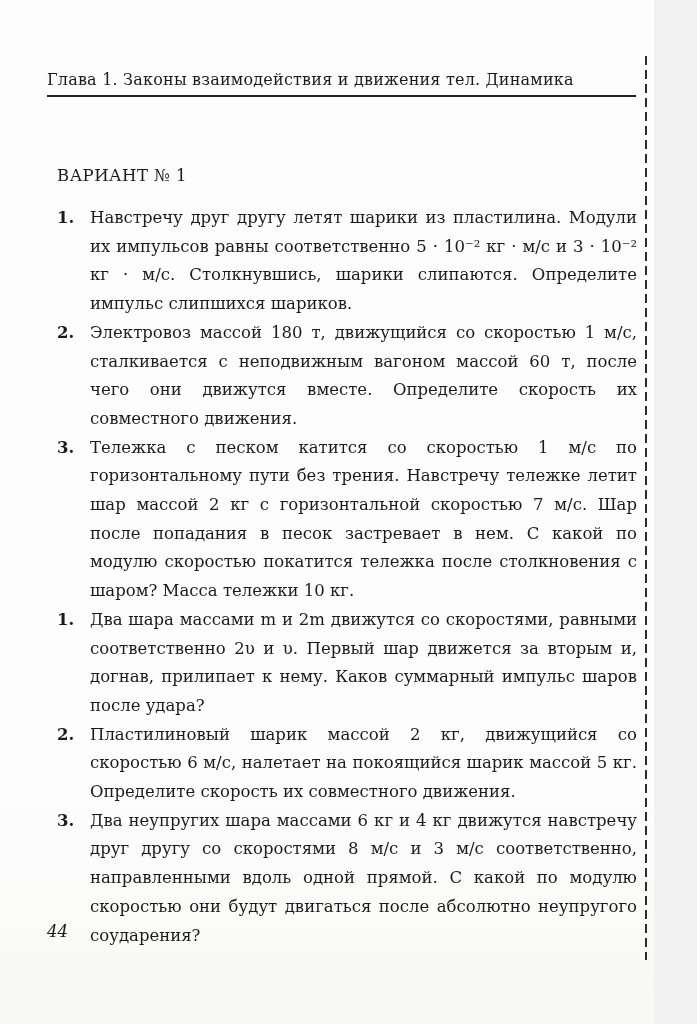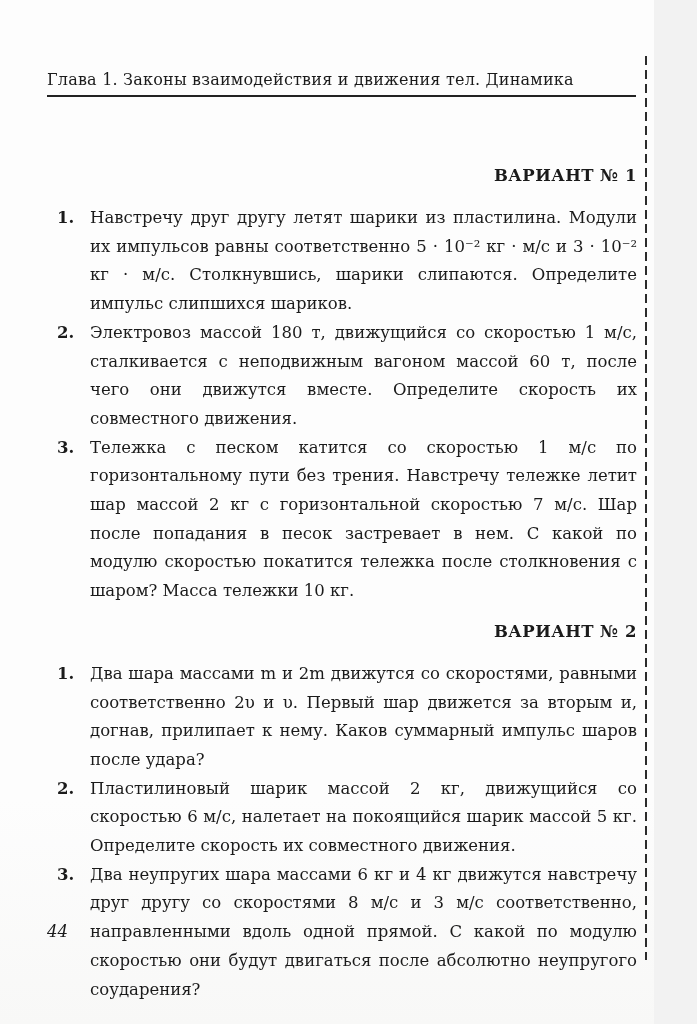--- a/index.html
+++ b/index.html
@@ -48,24 +48,24 @@
   .title-rest { margin-left: 7px; }
   .content {
     position: absolute;
     left: 57px; top: 166px;
     width: 580px;
     font-size: 16.5px;
     line-height: 28.7px;
   }
   .variant-heading {
     margin: 0 0 18px 0;
-    text-align: right;
+    text-align: left;
     font-size: 16.5px;
     line-height: 20px;
-    font-weight: bold;
+    font-weight: normal;
     letter-spacing: 0.5px;
   }
   .variant-heading.second { margin-top: 16px; }
   .problems { margin: 0; padding: 0; list-style: none; }
   .problem { display: flex; margin: 0; }
   .problem-number {
     flex: 0 0 33px;
     font-weight: bold;
   }
   .problem-text {
@@ -103,21 +103,20 @@
       <li class="problem">
         <span class="problem-number">2.</span>
         <div class="problem-text">Электровоз массой 180 т, движущийся со скоростью 1 м/с, сталкивается с неподвижным вагоном массой 60 т, после чего они движутся вместе. Определите скорость их совместного движения.</div>
       </li>
       <li class="problem">
         <span class="problem-number">3.</span>
         <div class="problem-text">Тележка с песком катится со скоростью 1 м/с по горизонтальному пути без трения. Навстречу тележке летит шар массой 2 кг с горизонтальной скоростью 7 м/с. Шар после попадания в песок застревает в нем. С какой по модулю скоростью покатится тележка после столкновения с шаром? Масса тележки 10 кг.</div>
       </li>
     </ol>
 
-    <h2 class="variant-heading second">ВАРИАНТ № 2</h2>
 
     <ol class="problems">
       <li class="problem">
         <span class="problem-number">1.</span>
         <div class="problem-text">Два шара массами m и 2m движутся со скоростями, равными соответственно 2υ и υ. Первый шар движется за вторым и, догнав, прилипает к нему. Каков суммарный импульс шаров после удара?</div>
       </li>
       <li class="problem">
         <span class="problem-number">2.</span>
         <div class="problem-text">Пластилиновый шарик массой 2 кг, движущийся со скоростью 6 м/с, налетает на покоящийся шарик массой 5 кг. Определите скорость их совместного движения.</div>
       </li>

